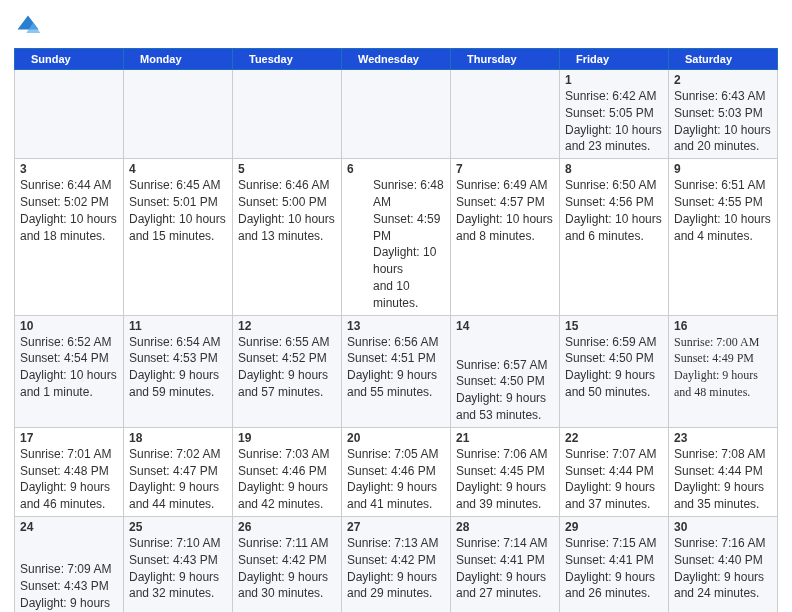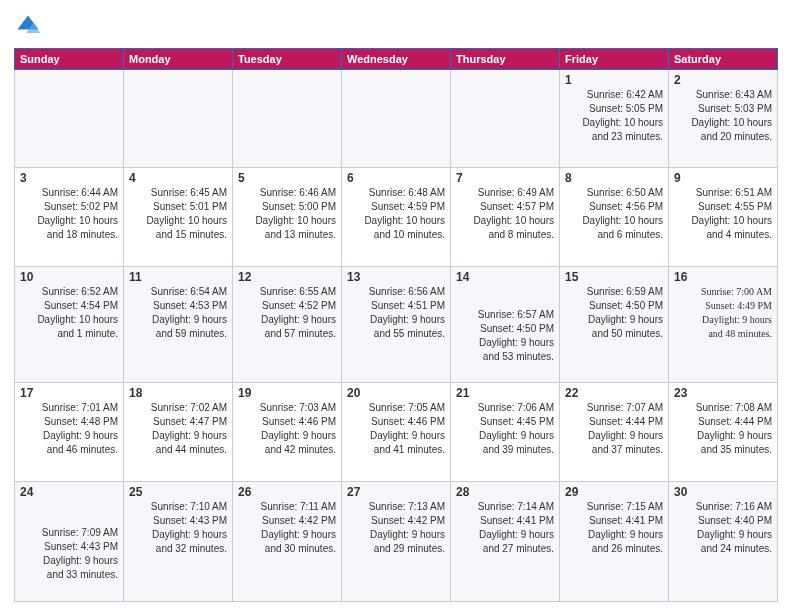--- a/index.html
+++ b/index.html
@@ -60,25 +60,25 @@
       font-size: 14px;
       color: #555;
     }
     .calendar {
       width: 100%;
       border-collapse: collapse;
       flex: 1;
       table-layout: fixed;
     }
     .calendar thead th {
-      background: #be185d;
+      background: #1d4ed8;
       color: #fff;
       font-size: 11px;
       font-weight: bold;
-      padding: 4px 5px;
+      padding: 4px 16px;
       text-align: left;
       border: 1px solid #1a6fbe;
     }
     .calendar tbody td {
       vertical-align: top;
       padding: 3px 5px;
       border: 1px solid #ccc;
       font-size: 9.5px;
       color: #333;
       background: #fff;
@@ -90,24 +90,23 @@
     .calendar tbody tr:nth-child(even) td {
       background: #fff;
     }
     .day-number {
       font-size: 12px;
       font-weight: bold;
       display: block;
       margin-bottom: 1px;
     }
     .day-info {
-      font-size: 10px;
+      font-size: 12px;
       line-height: 1.4;
       color: #333;
-      text-align: right;
     }
     .empty-cell {
       background: #f5f7fa !important;
     }
   </style>
 </head>
 <body>
 
 <div class="page">
   <div class="header">
@@ -178,21 +177,21 @@
           </td>
           <td>
             <span class="day-number">5</span>
             <div class="day-info" style="white-space: pre-line;">Sunrise: 6:46 AM
 Sunset: 5:00 PM
 Daylight: 10 hours
 and 13 minutes.</div>
           </td>
           <td>
             <span class="day-number">6</span>
-            <div class="day-info" style="white-space: pre-line;">Sunrise: 6:48 AM
+            <div class="day-info" style="white-space: pre-line; margin-left: 26px;">Sunrise: 6:48 AM
 Sunset: 4:59 PM
 Daylight: 10 hours
 and 10 minutes.</div>
           </td>
           <td>
             <span class="day-number">7</span>
             <div class="day-info" style="white-space: pre-line;">Sunrise: 6:49 AM
 Sunset: 4:57 PM
 Daylight: 10 hours
 and 8 minutes.</div>

